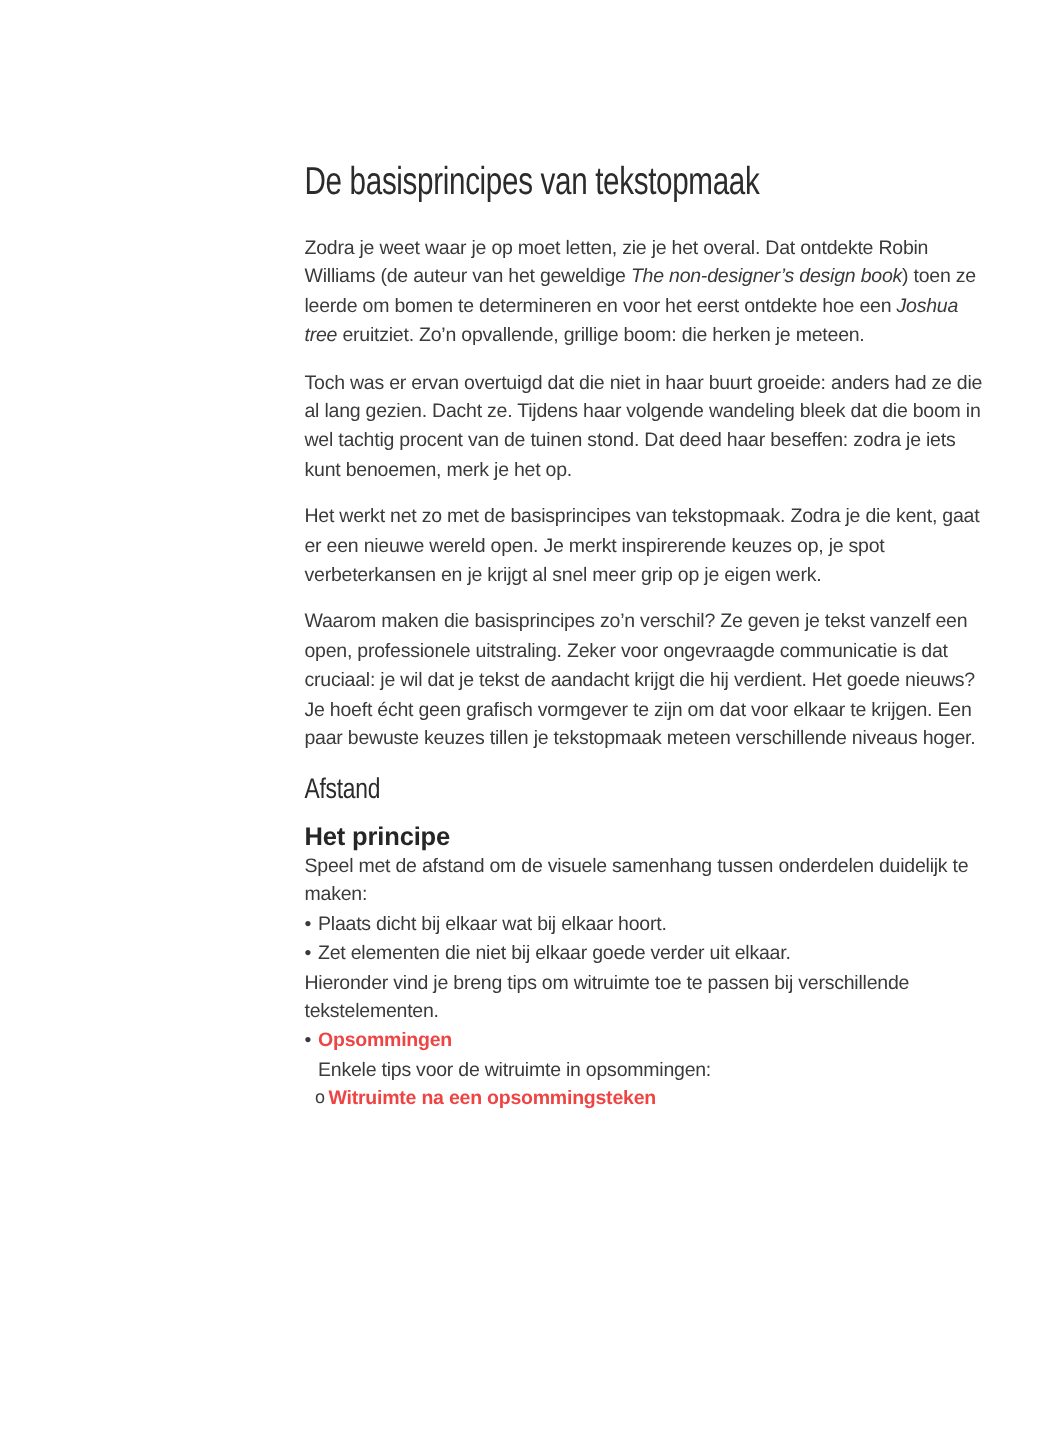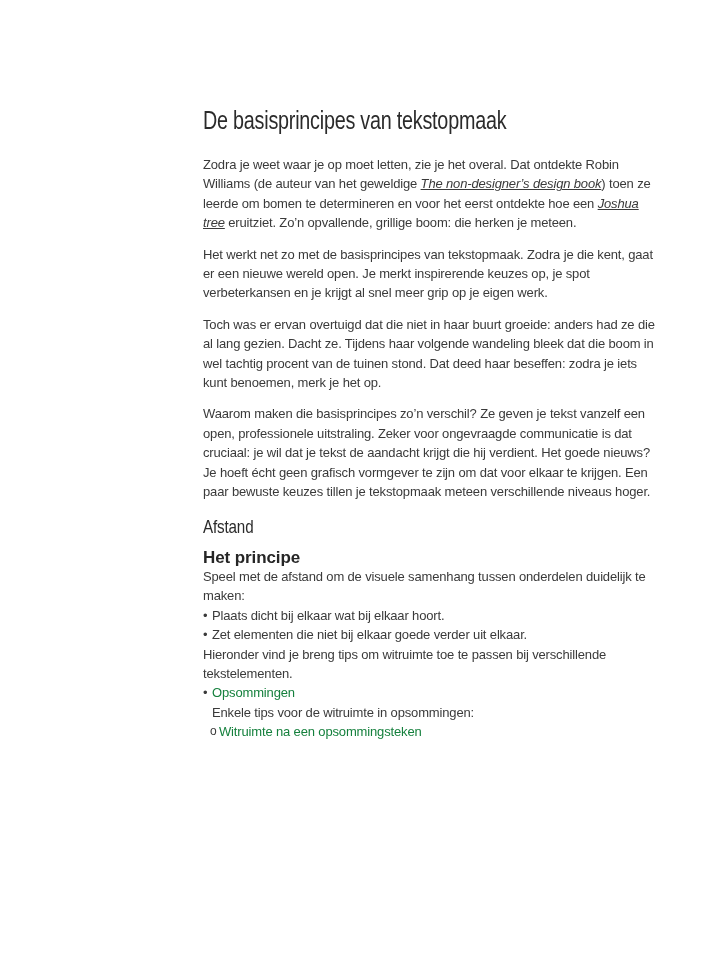--- a/index.html
+++ b/index.html
@@ -69,32 +69,32 @@
   }
   .lvl1 { padding-left: 9px; }
   .lvl2 { padding-left: 16px; }
   .li .marker {
     position: absolute;
     top: 0;
     color: #3a3a3a;
   }
   .li.lvl1 .marker { left: 0; }
   .li.lvl2 .marker { left: 7px; font-size: 12px; }
-  .run-i { font-style: italic; text-decoration: underline; }
-  .run-b { font-weight: 400; color: #15803d; font-style: normal; }
+  .run-i { font-style: italic; }
+  .run-b { font-weight: 700; color: #ef4444; font-style: normal; }
 </style>
 </head>
 <body>
 
 <div class="page">
   <div class="content" id="doc">
       <h1><span>De basisprincipes van tekstopmaak</span></h1>
       <p><span>Zodra je weet waar je op moet letten, zie je het overal. Dat ontdekte Robin</span><br><span>Williams (de auteur van het geweldige </span><span class="run-i">The non-designer’s design book</span><span>) toen ze</span><br><span>leerde om bomen te determineren en voor het eerst ontdekte hoe een </span><span class="run-i">Joshua</span><br><span class="run-i">tree</span><span> eruitziet. Zo’n opvallende, grillige boom: die herken je meteen.</span></p>
+      <p><span>Toch was er ervan overtuigd dat die niet in haar buurt groeide: anders had ze die</span><br><span>al lang gezien. Dacht ze. Tijdens haar volgende wandeling bleek dat die boom in</span><br><span>wel tachtig procent van de tuinen stond. Dat deed haar beseffen: zodra je iets</span><br><span>kunt benoemen, merk je het op.</span></p>
       <p><span>Het werkt net zo met de basisprincipes van tekstopmaak. Zodra je die kent, gaat</span><br><span>er een nieuwe wereld open. Je merkt inspirerende keuzes op, je spot</span><br><span>verbeterkansen en je krijgt al snel meer grip op je eigen werk.</span></p>
-      <p><span>Toch was er ervan overtuigd dat die niet in haar buurt groeide: anders had ze die</span><br><span>al lang gezien. Dacht ze. Tijdens haar volgende wandeling bleek dat die boom in</span><br><span>wel tachtig procent van de tuinen stond. Dat deed haar beseffen: zodra je iets</span><br><span>kunt benoemen, merk je het op.</span></p>
       <p><span>Waarom maken die basisprincipes zo’n verschil? Ze geven je tekst vanzelf een</span><br><span>open, professionele uitstraling. Zeker voor ongevraagde communicatie is dat</span><br><span>cruciaal: je wil dat je tekst de aandacht krijgt die hij verdient. Het goede nieuws?</span><br><span>Je hoeft écht geen grafisch vormgever te zijn om dat voor elkaar te krijgen. Een</span><br><span>paar bewuste keuzes tillen je tekstopmaak meteen verschillende niveaus hoger.</span></p>
       <h2><span>Afstand</span></h2>
       <h3><span>Het principe</span></h3>
       <p class="tight"><span>Speel met de afstand om de visuele samenhang tussen onderdelen duidelijk te</span><br><span>maken:</span></p>
       <div class="li lvl1"><span class="marker">•</span><span>Plaats dicht bij elkaar wat bij elkaar hoort.</span></div>
       <div class="li lvl1"><span class="marker">•</span><span>Zet elementen die niet bij elkaar goede verder uit elkaar.</span></div>
       <p class="tight"><span>Hieronder vind je breng tips om witruimte toe te passen bij verschillende</span><br><span>tekstelementen.</span></p>
       <div class="li lvl1"><span class="marker">•</span><span class="run-b">Opsommingen</span></div>
       <div class="cont lvl1"><span>Enkele tips voor de witruimte in opsommingen:</span></div>
       <div class="li lvl2"><span class="marker">o</span><span class="run-b">Witruimte na een opsommingsteken</span></div>

